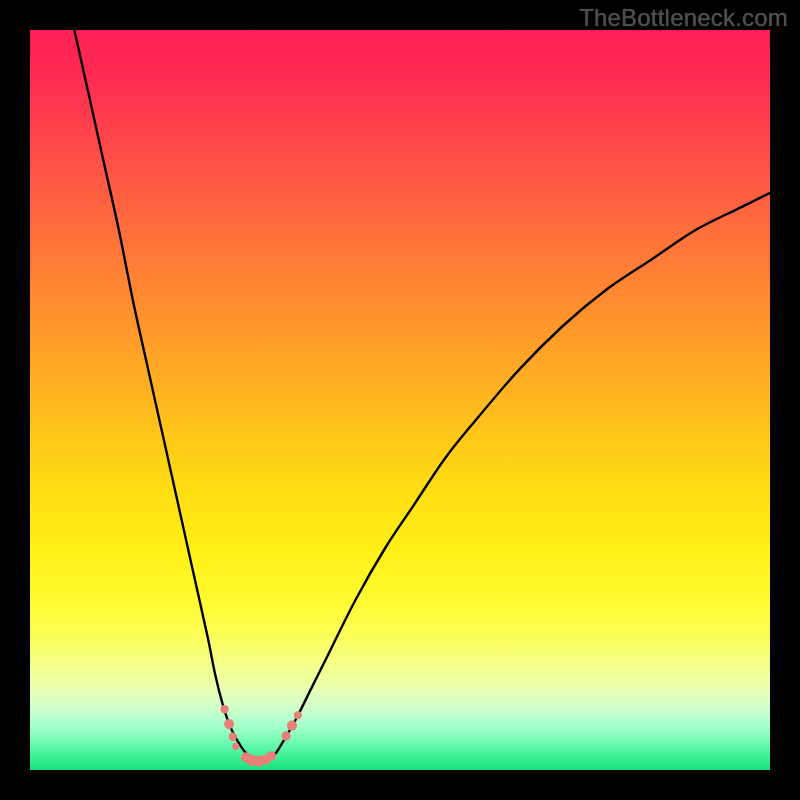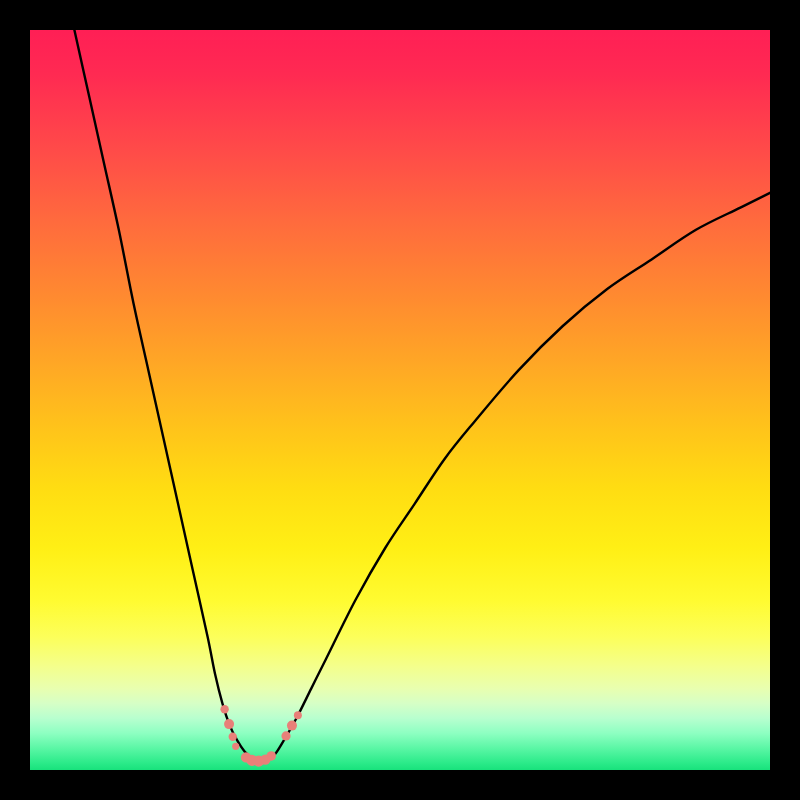--- a/index.html
+++ b/index.html
@@ -70,20 +70,21 @@
   }
   .marker {
     fill: #e88079;
     stroke: none;
   }
 </style>
 </head>
 <body>
 
 <div class="frame">
+  <div class="watermark">TheBottleneck.com</div>
 
   <div class="plot">
     <div class="gradient"></div>
 
     <svg class="curves" viewBox="0 0 740 740" preserveAspectRatio="none">
       <path id="curve-path" fill="none" stroke="#000" stroke-width="2.4" stroke-linecap="round" stroke-linejoin="round" d="M 44.4 0 C 46.86666666666667 11.100000000000003 54.266666666666666 44.40000000000002 59.2 66.60000000000002 C 64.13333333333334 88.80000000000003 69.06666666666666 111.00000000000004 74 133.20000000000005 C 78.93333333333334 155.40000000000006 83.86666666666666 176.36666666666673 88.8 199.80000000000007 C 93.73333333333333 223.2333333333334 98.66666666666667 250.3666666666667 103.60000000000001 273.8 C 108.53333333333335 297.23333333333335 113.46666666666667 318.2 118.4 340.4 C 123.33333333333334 362.59999999999997 128.26666666666665 384.8 133.2 407 C 138.13333333333333 429.2 143.06666666666666 451.40000000000003 148 473.6 C 152.93333333333334 495.8 157.86666666666667 518 162.8 540.2 C 167.73333333333335 562.4000000000001 173.9 589.5333333333333 177.6 606.8 C 181.29999999999998 624.0666666666666 182.53333333333333 632.6999999999999 185 643.8 C 187.46666666666667 654.9 189.93333333333334 664.7666666666667 192.4 673.4 C 194.86666666666667 682.0333333333333 197.33333333333334 689.4333333333334 199.8 695.6 C 202.26666666666668 701.7666666666667 204.73333333333335 706.0833333333333 207.20000000000002 710.4 C 209.66666666666669 714.7166666666667 212.13333333333333 718.54 214.6 721.5 C 217.06666666666666 724.46 220.15 726.68 222 728.16 C 223.85 729.64 224.46666666666664 729.8866666666667 225.7 730.38 C 226.93333333333334 730.8733333333333 227.55 731.12 229.4 731.12 C 231.25 731.12 234.33333333333334 731.3666666666667 236.8 730.38 C 239.26666666666668 729.3933333333333 241.73333333333335 727.9133333333334 244.20000000000002 725.2 C 246.66666666666669 722.4866666666667 247.90000000000003 720.2666666666667 251.60000000000002 714.1 C 255.3 707.9333333333334 261.46666666666664 697.45 266.4 688.2 C 271.3333333333333 678.95 276.26666666666665 668.4666666666667 281.2 658.6 C 286.1333333333333 648.7333333333333 288.6 643.8 296 629 C 303.4 614.2 315.73333333333335 588.3 325.6 569.8 C 335.4666666666667 551.3 345.3333333333333 534.0333333333333 355.2 518 C 365.06666666666666 501.9666666666667 374.93333333333334 488.40000000000003 384.8 473.6 C 394.6666666666667 458.8 404.53333333333336 442.76666666666665 414.40000000000003 429.2 C 424.2666666666667 415.6333333333333 431.6666666666667 407.00000000000006 444 392.20000000000005 C 456.3333333333333 377.40000000000003 473.6 356.43333333333334 488.40000000000003 340.4 C 503.20000000000005 324.3666666666666 518 309.56666666666666 532.8 296 C 547.5999999999999 282.43333333333334 562.4000000000001 270.1 577.2 259 C 592 247.9 606.8000000000001 239.26666666666668 621.6 229.40000000000003 C 636.4 219.5333333333334 651.2 208.4333333333334 666 199.80000000000007 C 680.8 191.16666666666674 698.0666666666666 183.7666666666667 710.4 177.60000000000002 C 722.7333333333333 171.43333333333334 735.0666666666666 165.26666666666662 740 162.79999999999995 "></path>
       <g id="marker-group">
           <circle cx="194.62" cy="679.32" r="4.2" class="marker"></circle>
           <circle cx="199.05999999999997" cy="694.12" r="5" class="marker"></circle>
           <circle cx="202.75999999999996" cy="706.7" r="4.2" class="marker"></circle>

